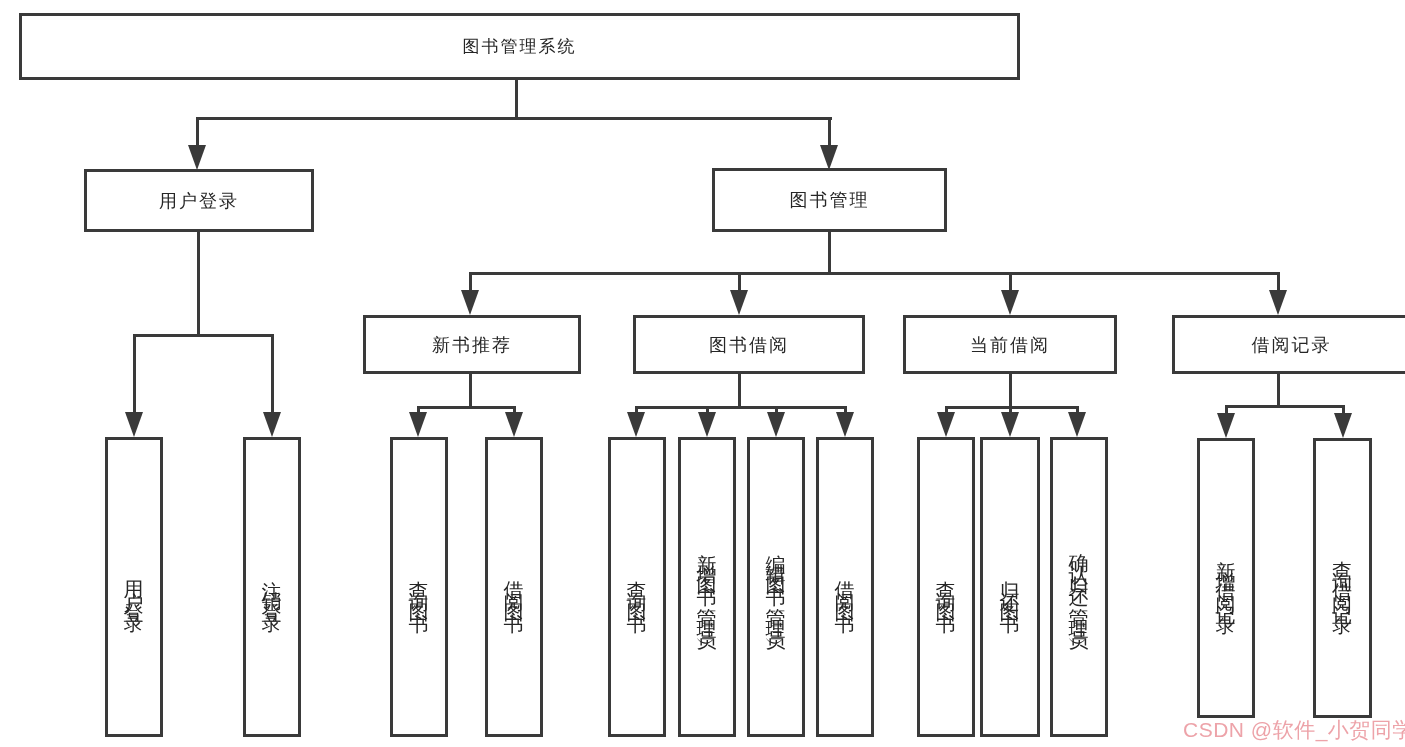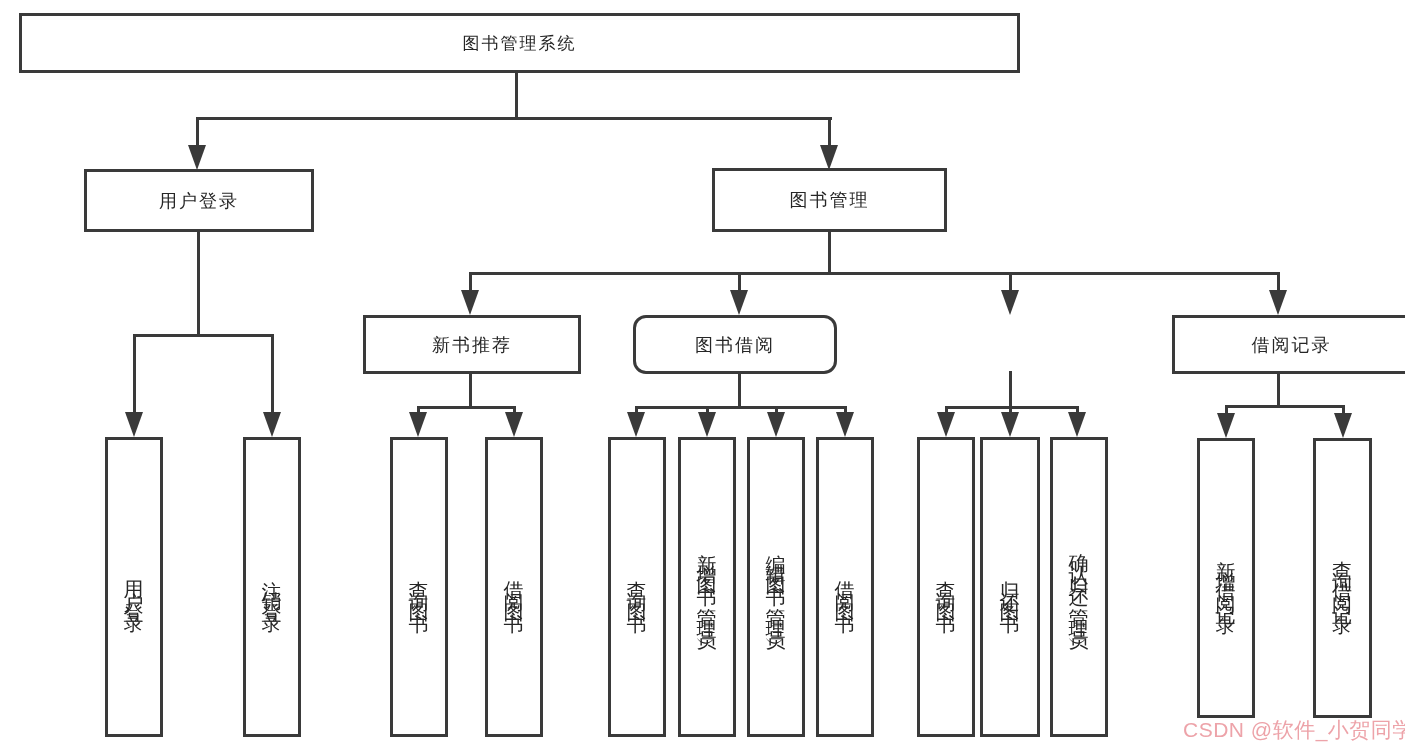--- a/index.html
+++ b/index.html
@@ -19,25 +19,25 @@
   }
   .box{
     position:absolute;
     background:var(--box-fill);
     border:3px solid var(--line);
     box-sizing:border-box;
     display:flex;align-items:center;justify-content:center;
     color:var(--text);
   }
   .hbox{font-size:18px;letter-spacing:2px;font-weight:500;}
-  #n-root{left:19px;top:13px;width:1001px;height:60px;font-size:17px;font-family:Liberation Serif, serif;}
+  #n-root{left:19px;top:13px;width:1001px;height:67px;font-size:17px;font-family:Liberation Serif, serif;}
   #n-l2-0{left:84px;top:169px;width:230px;height:63px;}
   #n-l2-1{left:712px;top:168px;width:235px;height:64px;}
   #n-l3-0{left:363px;top:315px;width:218px;height:59px;}
-  #n-l3-1{left:633px;top:315px;width:204px;height:59px;border-radius:13px;}
+  #n-l3-1{left:633px;top:315px;width:232px;height:59px;}
   #n-l3-2{left:903px;top:315px;width:214px;height:59px;}
   #n-l3-3{left:1172px;top:315px;width:239px;height:59px;}
   .leaf .vtext{
     writing-mode:vertical-rl;
     text-orientation:mixed;
     font-size:20px;
     line-height:1;
     letter-spacing:11px;
     color:var(--text);
     white-space:nowrap;
@@ -132,20 +132,21 @@
       <div class="arrow" style="left: 1334px; top: 413px;"></div>
     </div>
 
   <div class="box hbox" id="n-root">图书管理系统</div>
 
   <div class="box hbox" id="n-l2-0">用户登录</div>
   <div class="box hbox" id="n-l3-0">新书推荐</div>
 
   <div class="box hbox" id="n-l2-1">图书管理</div>
   <div class="box hbox" id="n-l3-1">图书借阅</div>
+  <div class="box hbox" id="n-l3-2">当前借阅</div>
   <div class="box hbox" id="n-l3-3">借阅记录</div>
 
   <div class="box leaf" id="n-leaf-0">
       <span class="vtext">用户登录</span>
     </div>
   <div class="box leaf" id="n-leaf-1">
       <span class="vtext">注销登录</span>
     </div>
   <div class="box leaf" id="n-leaf-2">
       <span class="vtext">查询图书</span>

